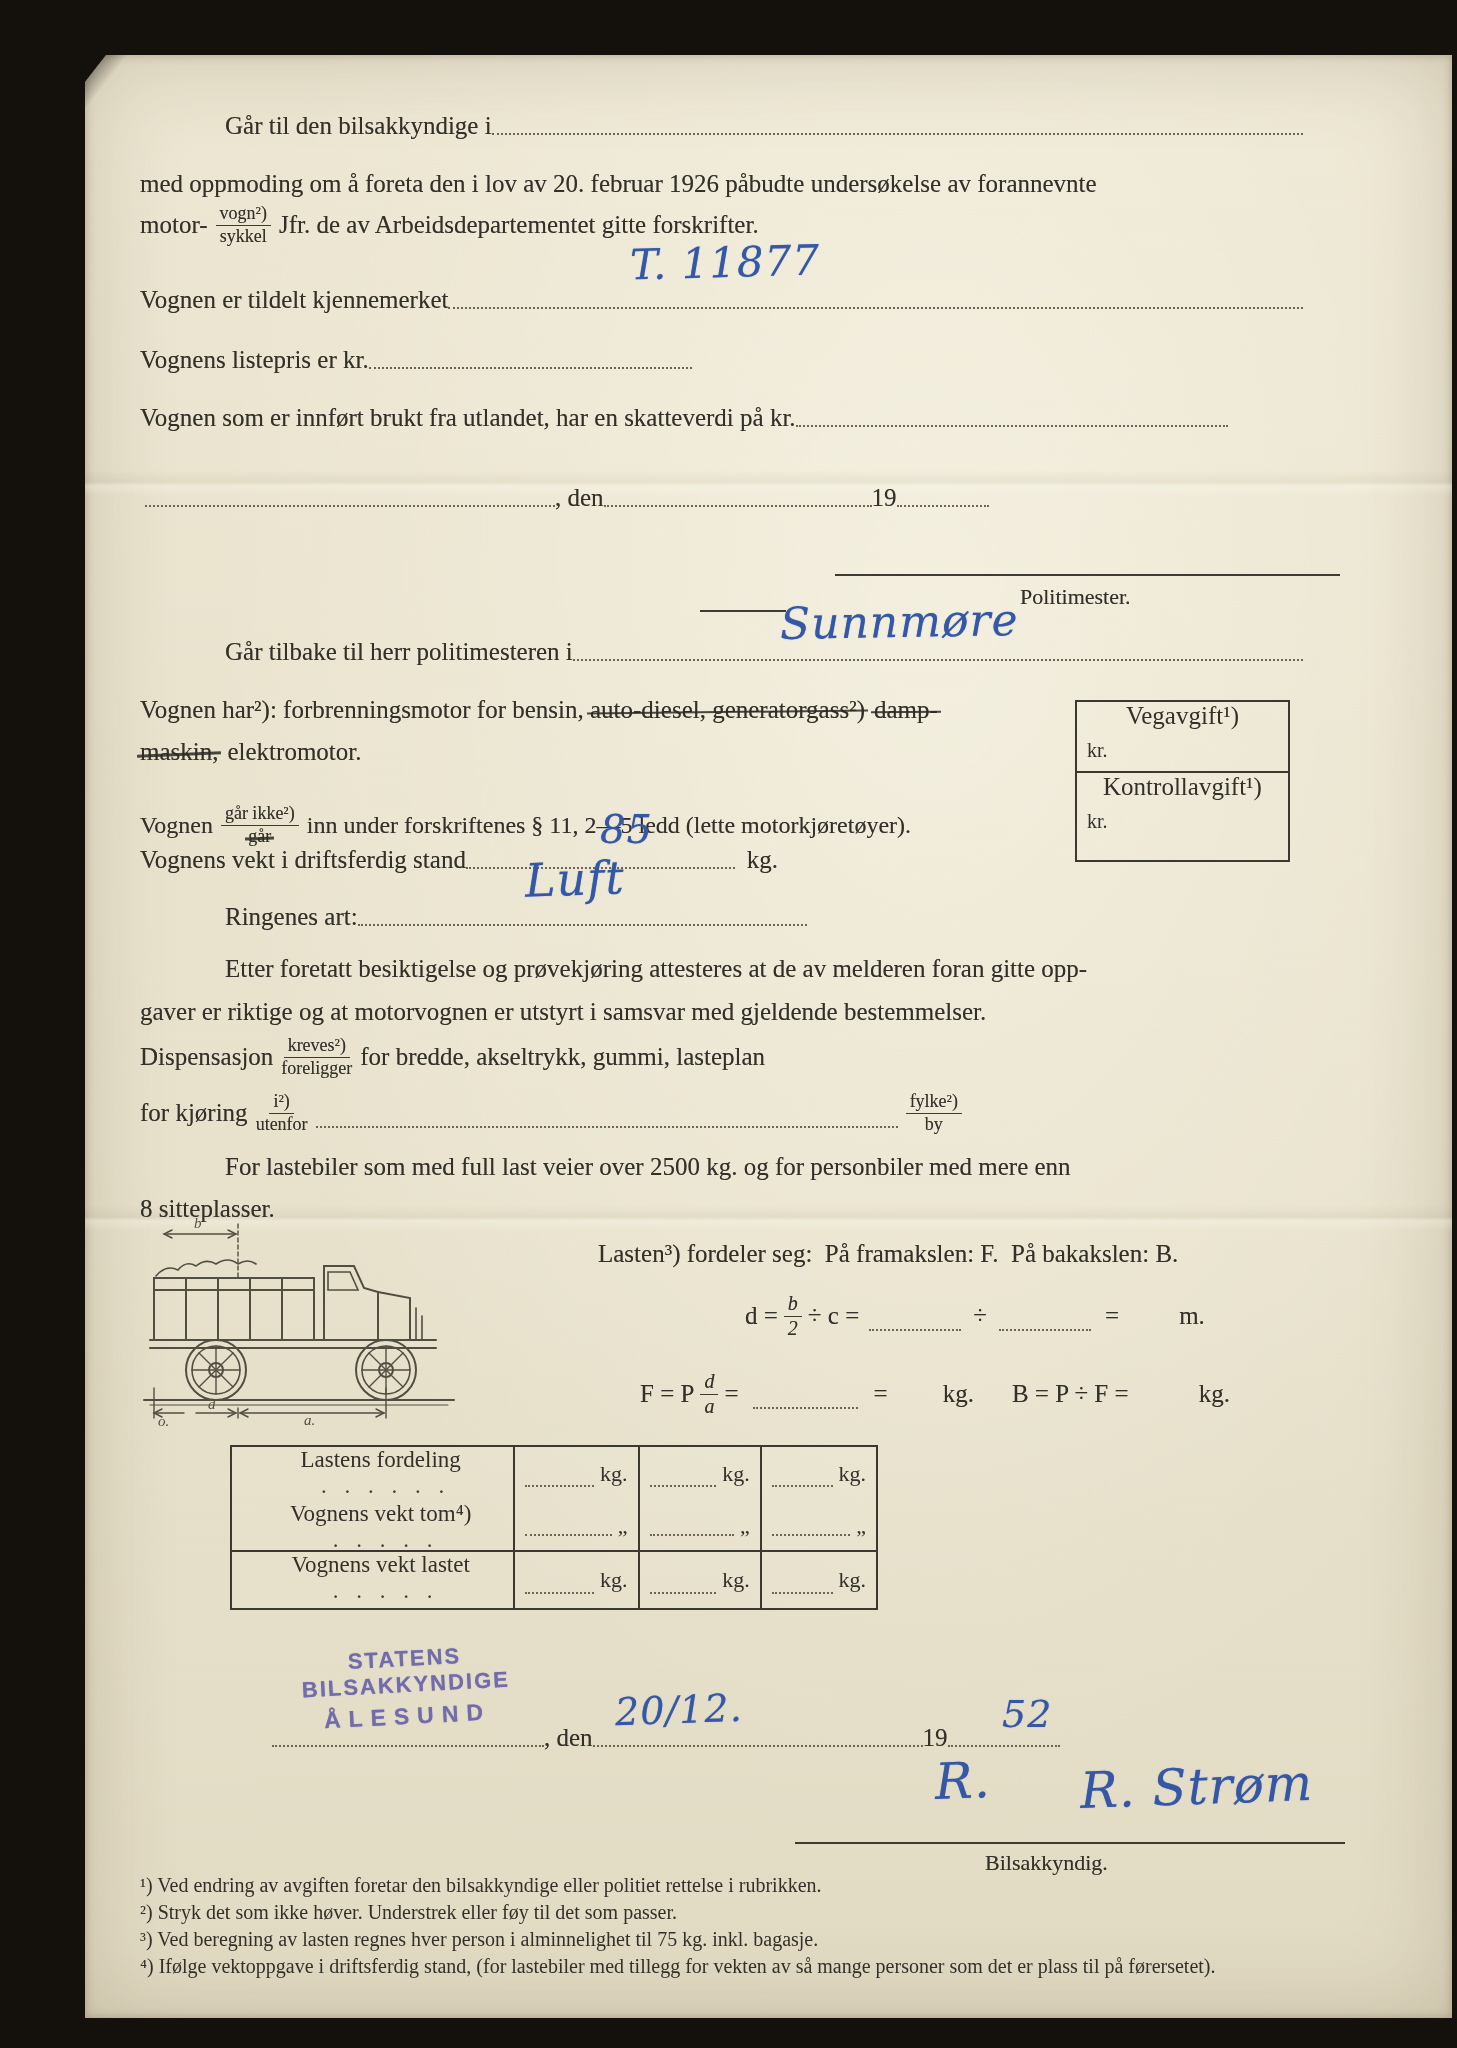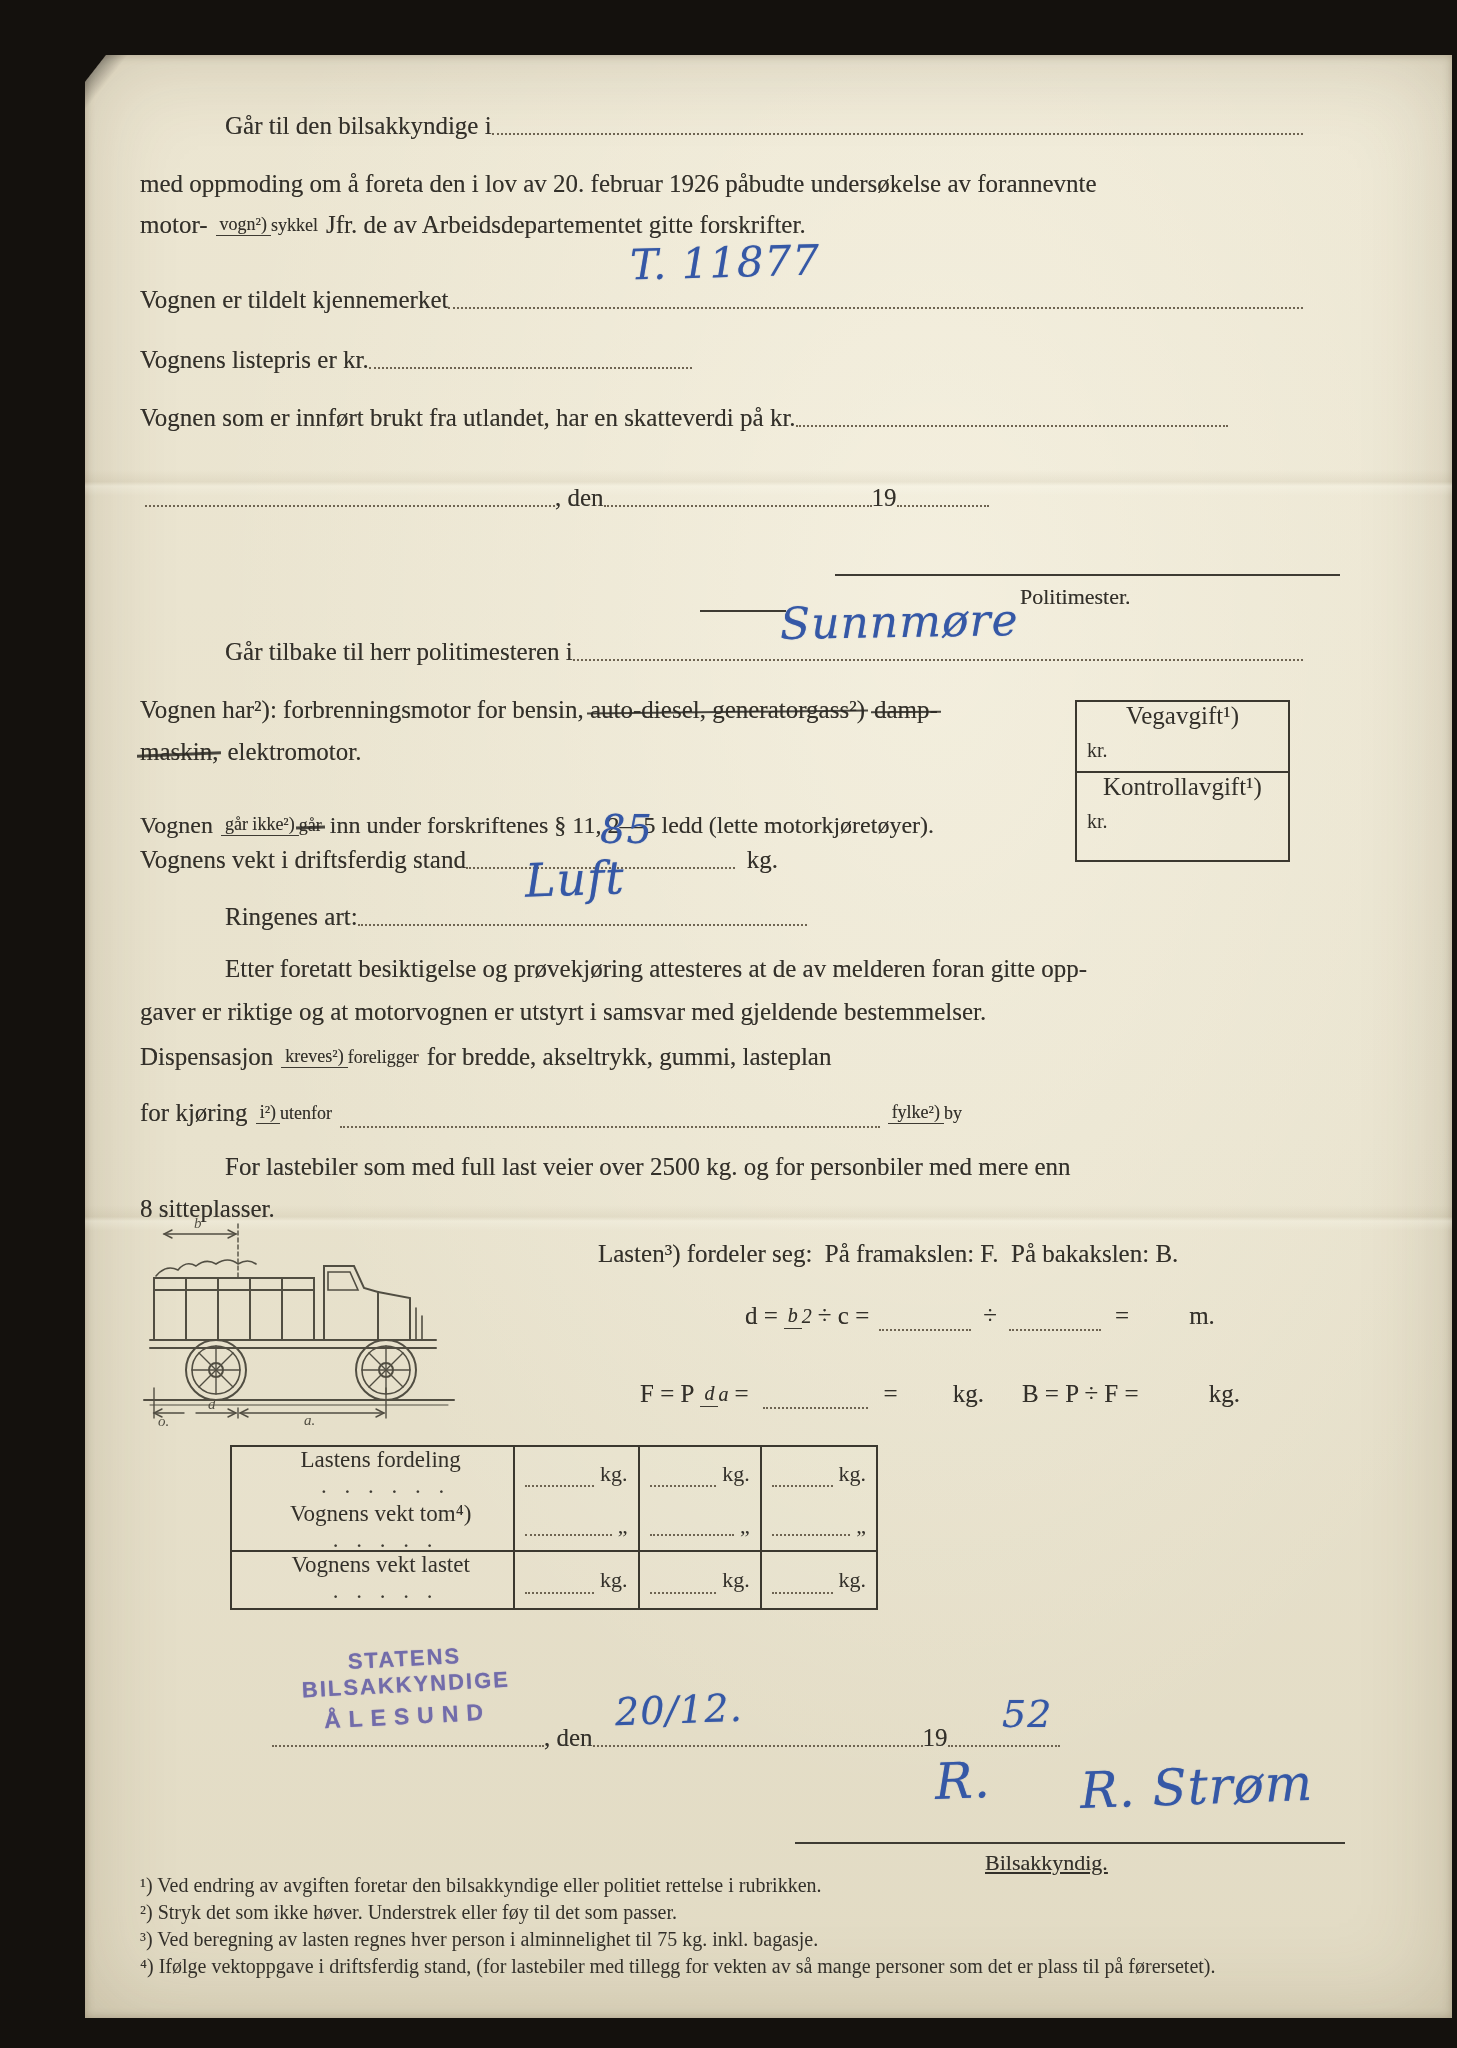--- a/index.html
+++ b/index.html
@@ -31,21 +31,21 @@
   }
   .cline{align-items:center;height:54px;}
   .fill{
     flex:1;min-width:16px;align-self:flex-end;margin-bottom:5px;
     border-bottom:2px dotted #6e6452;height:0;
   }
   .cline .fill{align-self:center;margin-bottom:0;transform:translateY(14px);}
   .rule{position:absolute;border-top:2px solid #3e3b33;height:0;}
   .small{font-size:22px;}
   .frac{
-    display:inline-flex;align-items:center;
+    display:inline-flex;flex-direction:column;align-items:center;
     font-size:18px;line-height:1.15;margin:0 8px;text-align:center;
   }
   .frac .ftop{border-bottom:1.5px solid #3e3b33;padding:0 4px 1px;}
   .mfrac{font-size:20px;font-style:italic;margin:0 6px;}
   .strike{position:relative;}
   .strike::after{
     content:"";position:absolute;left:-3px;right:-3px;top:54%;height:0;
     border-top:2.5px solid rgba(45,42,36,.85);transform:rotate(-0.6deg);
   }
   .strike-hand::after{transform:rotate(-2.4deg);border-top-width:3px;}
@@ -350,21 +350,21 @@
     <span class="fill" style="flex:none;width:330px;"></span>
     <span>19</span>
     <span class="fill" style="flex:none;width:112px;"></span>
   </div>
   <div class="hw" style="left:615px;top:1688px;font-size:38px;transform:rotate(-2deg);">20/12.</div>
   <div class="hw" style="left:1002px;top:1692px;font-size:38px;">52</div>
 
   <div class="hw" style="left:935px;top:1752px;font-size:50px;transform:rotate(-2deg);">R.</div>
   <div class="hw" style="left:1080px;top:1758px;font-size:50px;transform:rotate(-2deg);">R. Strøm</div>
   <div class="rule" style="left:795px;top:1842px;width:550px;"></div>
-  <div class="line small" style="left:985px;top:1850px;text-decoration:underline;">
+  <div class="line small" style="left:985px;top:1850px;">
     <span>Bilsakkyndig.</span>
   </div>
 
   <div class="fns">
     <div class="fn">¹)  Ved endring av avgiften foretar den bilsakkyndige eller politiet rettelse i rubrikken.</div>
     <div class="fn">²)  Stryk det som ikke høver.  Understrek eller føy til det som passer.</div>
     <div class="fn">³)  Ved beregning av lasten regnes hver person i alminnelighet til 75 kg. inkl. bagasje.</div>
     <div class="fn">⁴)  Ifølge vektoppgave i driftsferdig stand, (for lastebiler med tillegg for vekten av så mange personer som det er plass til på førersetet).</div>
   </div>
 

